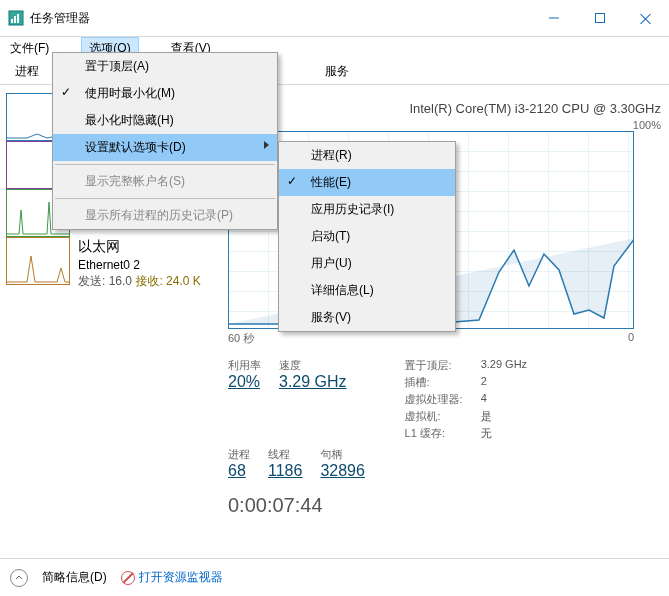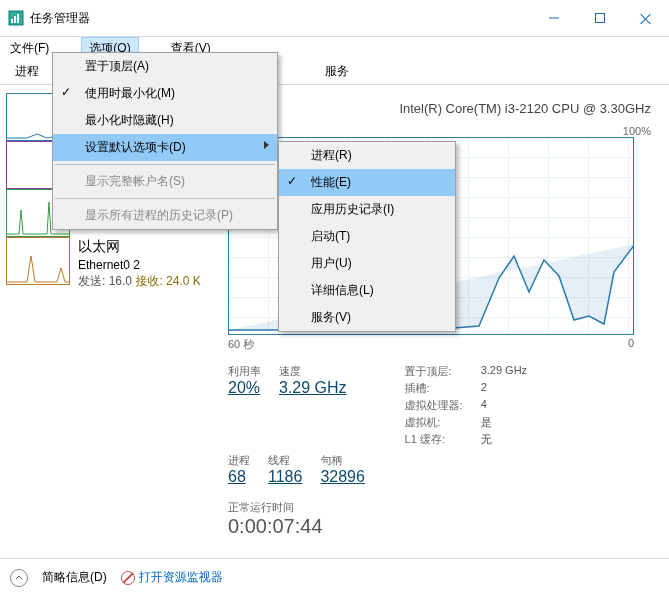--- a/index.html
+++ b/index.html
@@ -26,25 +26,25 @@
 
 .content { display: flex; height: 478px; }
 .sidebar { width: 220px; padding: 8px 6px; overflow: hidden; }
 .sideitem { display: flex; }
 .thumb { width: 64px; height: 48px; border: 1px solid #888; margin-right: 8px; position: relative; background: #fff; flex-shrink: 0; }
 .sideinfo { font-size: 12px; line-height: 1.4; }
 .sideinfo .bigname { font-size: 14px; }
 .send { color: #555; }
 .recv { color: #8a6d00; }
 
-.main { flex: 1; padding: 8px 18px 0 8px; position: relative; }
+.main { flex: 1; padding: 8px 8px 0 8px; position: relative; }
 .cpu-title { display: flex; justify-content: space-between; align-items: baseline; }
 .cpu-title .h { font-size: 22px; font-weight: 300; color: #555; }
 .cpu-title .model { font-size: 13px; color: #444; }
-.scale { text-align: right; font-size: 11px; color: #666; margin-top: 6px; }
+.scale { text-align: right; font-size: 11px; color: #666; margin-top: 0; }
 .chart { width: 406px; height: 198px; border: 1px solid #2a7ab0; background: repeating-linear-gradient(to right, transparent 0, transparent 39px, #e8f2f9 39px, #e8f2f9 40px), repeating-linear-gradient(to bottom, transparent 0, transparent 19px, #e8f2f9 19px, #e8f2f9 20px); position: relative; overflow: hidden; }
 .xaxis { display: flex; justify-content: space-between; font-size: 11px; color: #666; margin-top: 2px; width: 406px; }
 
 .stats { display: flex; margin-top: 12px; font-size: 12px; gap: 18px; }
 .statcol .lbl { color: #666; font-size: 11px; }
 .statcol .val { font-size: 16px; color: #0c4a6e; text-decoration: underline; }
 .kv { display: grid; grid-template-columns: auto auto; column-gap: 18px; row-gap: 2px; font-size: 11px; color: #555; }
 .kv .k { color: #666; }
 
 .uptime { margin-top: 14px; }
@@ -207,21 +207,20 @@
         <div class="lbl">线程</div>
         <div class="val">1186</div>
       </div>
       <div class="statcol">
         <div class="lbl">句柄</div>
         <div class="val">32896</div>
       </div>
     </div>
 
     <div class="uptime">
-      <div class="lbl">正常运行时间</div>
       <div class="val">0:00:07:44</div>
     </div>
   </div>
 </div>
 
 <div class="footer">
   <span class="circ">
     <svg width="8" height="8">
         <polyline points="1,5 4,2 7,5" fill="none" stroke="#666" stroke-width="1"></polyline>
       </svg>

